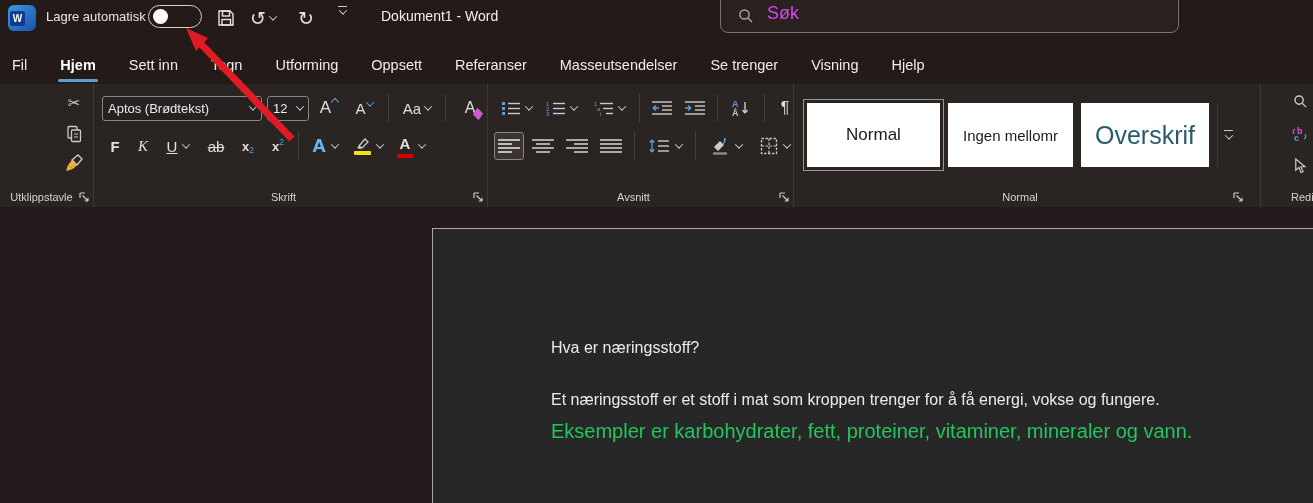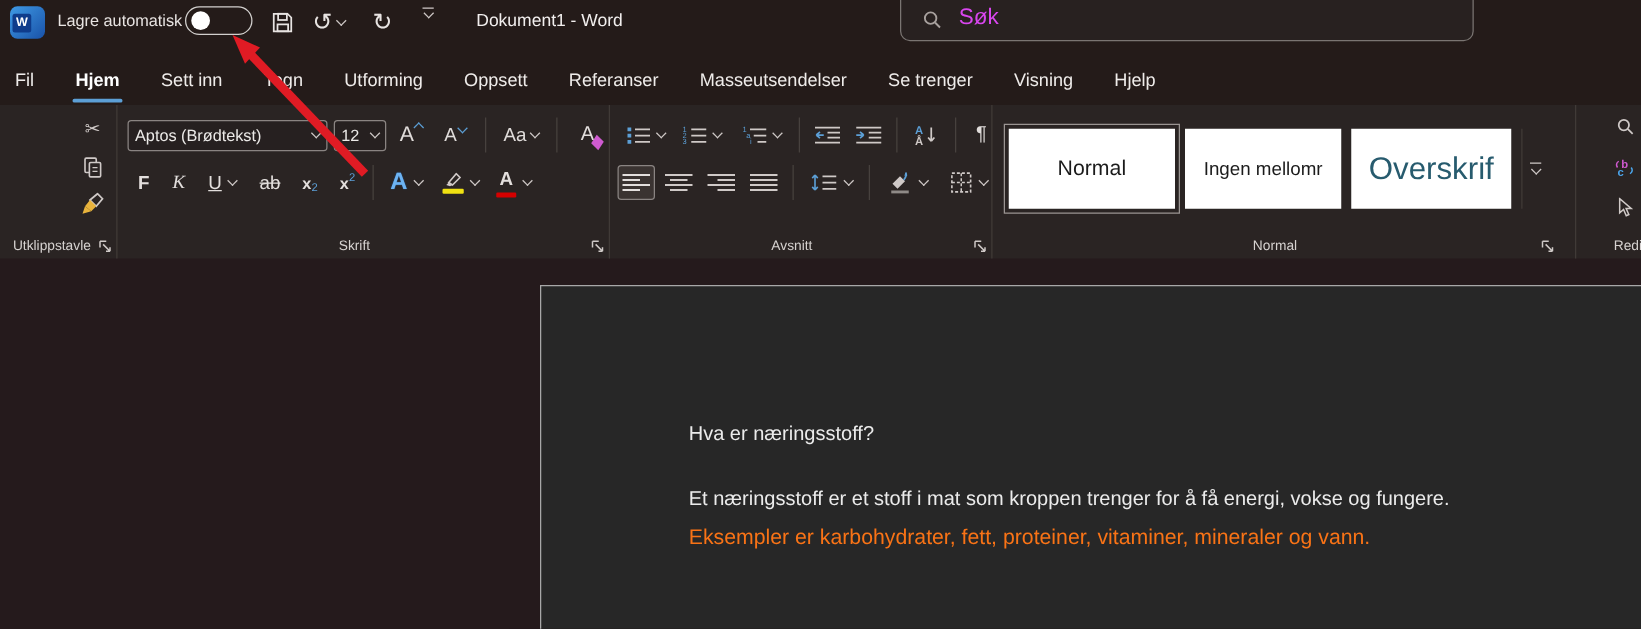--- a/index.html
+++ b/index.html
@@ -65,21 +65,21 @@
     justify-content:center; border-left:1px solid #403a37; }
   .gallery-more .bar { width:9px; border-top:1.5px solid #cfc9c7; }
   
   .edit-item { position:absolute; display:flex; align-items:center; gap:7px; font-size:13px; color:#e8e4e2; }
   
   .canvas { position:absolute; top:207px; left:0; width:100%; height:296px; background:#251a1c; }
   .page { position:absolute; left:432px; top:21px; width:895px; height:285px; background:#272727;
     border-top:1px solid #a8a8a8; border-left:1px solid #a8a8a8; }
   .p-heading { position:absolute; left:118px; top:110px; font-size:16px; color:#ebebeb; white-space:nowrap; }
   .p-line1 { position:absolute; left:118px; top:162px; font-size:16px; color:#ebebeb; white-space:nowrap; }
-  .p-line2 { position:absolute; left:118px; top:191px; font-size:17px; color:#f97316; white-space:nowrap; }
+  .p-line2 { position:absolute; left:118px; top:191px; font-size:20px; color:#22c55e; white-space:nowrap; }
   .overlay { position:absolute; left:0; top:0; width:1313px; height:503px; pointer-events:none; z-index:60; }
   svg.ic { display:block; }
 </style>
 </head>
 <body>
 
 <div class="titlebar">
   <div class="word-logo">
       <div class="sq">W</div>
     </div>

